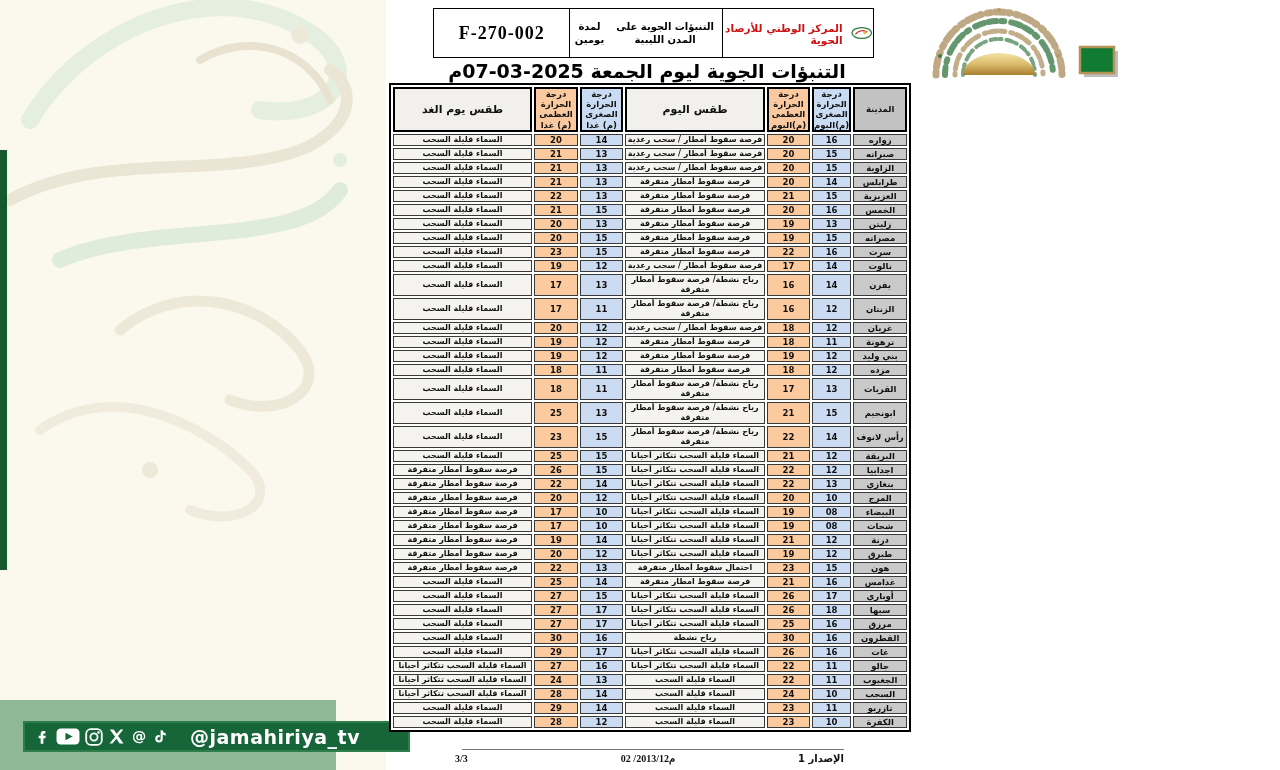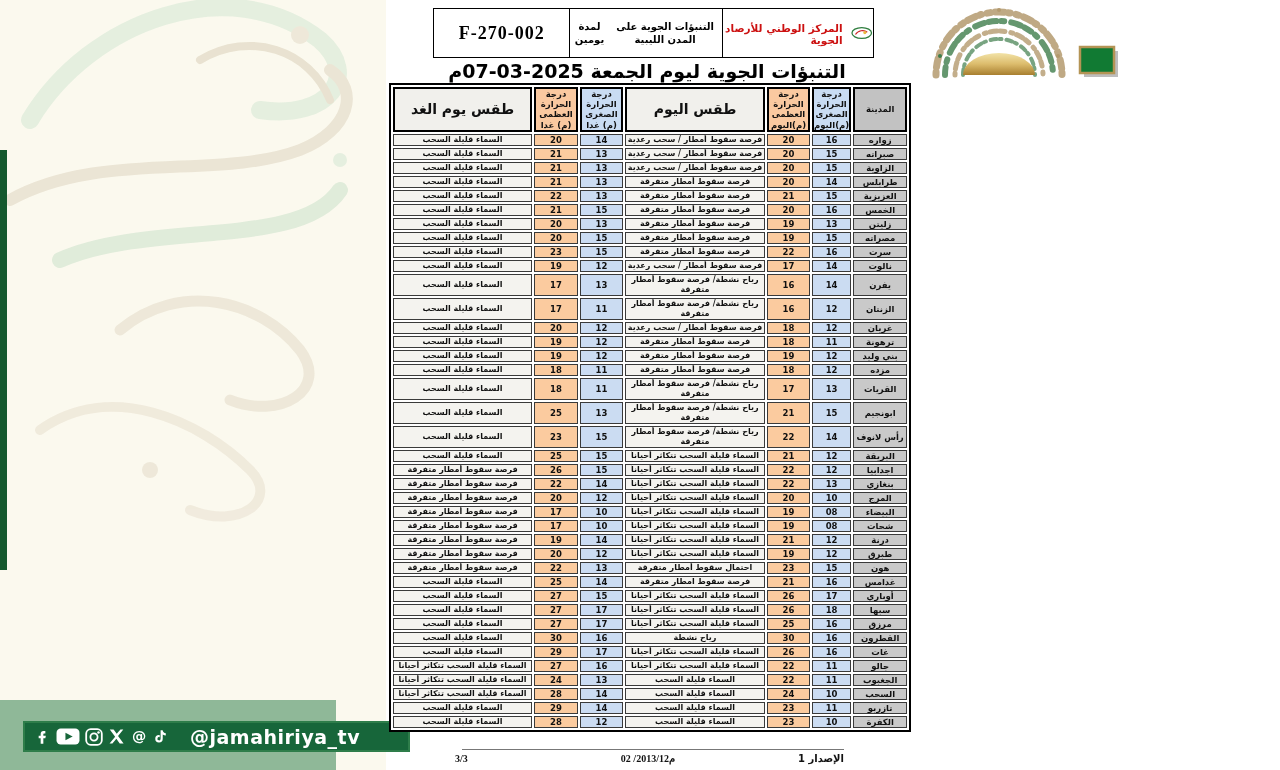--- a/index.html
+++ b/index.html
@@ -37,21 +37,21 @@
   
   .wx-table-wrap{position:absolute;left:389px;top:83px;}
   table.wx{border-collapse:separate;border-spacing:2px;background:#ffffff;border:2px solid #000;
            direction:rtl;table-layout:fixed;}
   table.wx td{box-sizing:border-box;text-align:center;vertical-align:middle;overflow:hidden;
               font-weight:bold;color:#111;}
   td.hc{border:2px solid #000;font-size:8.5px;line-height:1.2;white-space:pre-line;height:43px;padding:0;}
   td.hc.city{background:#c2c2c2;}
   td.hc.min{background:#c9dcf3;}
   td.hc.max{background:#fac9a0;}
-  td.hc.wx{background:#f1f0ec;font-size:14px;}
+  td.hc.wx{background:#f1f0ec;font-size:11px;}
   tbody td{border:1px solid #3a3a3a;height:11px;line-height:10px;font-size:8.5px;padding:0;}
   td.dcity{background:#c9c9c9;}
   td.dmin{background:#cbdcf2;}
   td.dmax{background:#fbcb9f;}
   td.dwx{background:#f4f3ef;font-size:8px;}
   
   .footer-line{position:absolute;left:462px;top:749px;width:382px;border-top:1.5px solid #777;}
   .foot{position:absolute;top:753px;font-size:10px;font-weight:bold;color:#111;}
   .foot-page{left:455px;font-family:"Liberation Serif",serif;}
   .foot-date{left:588px;width:120px;text-align:center;direction:ltr;font-family:"Liberation Serif",serif;}

